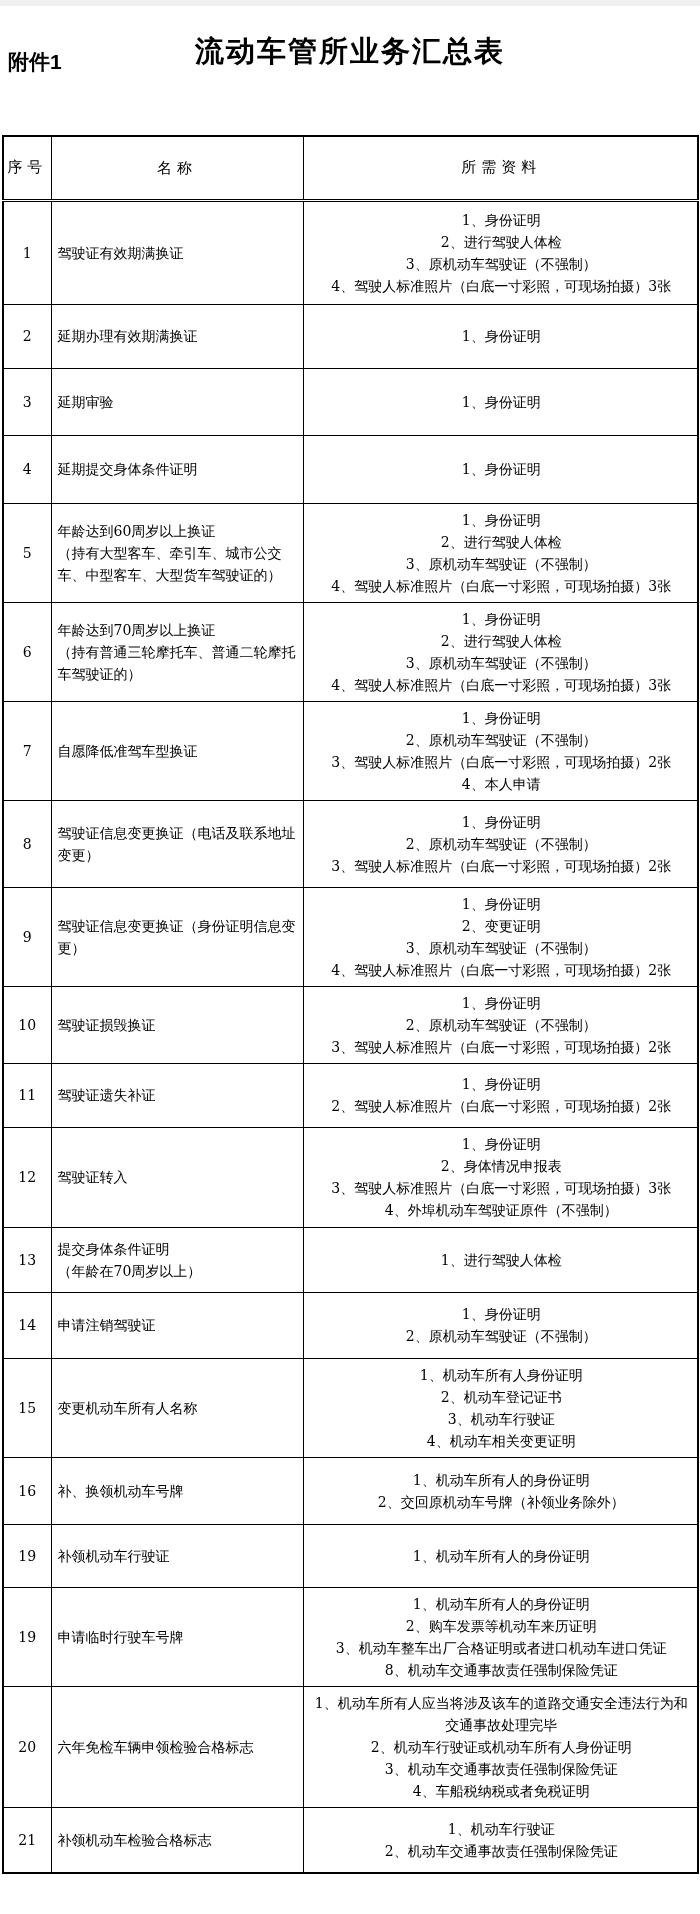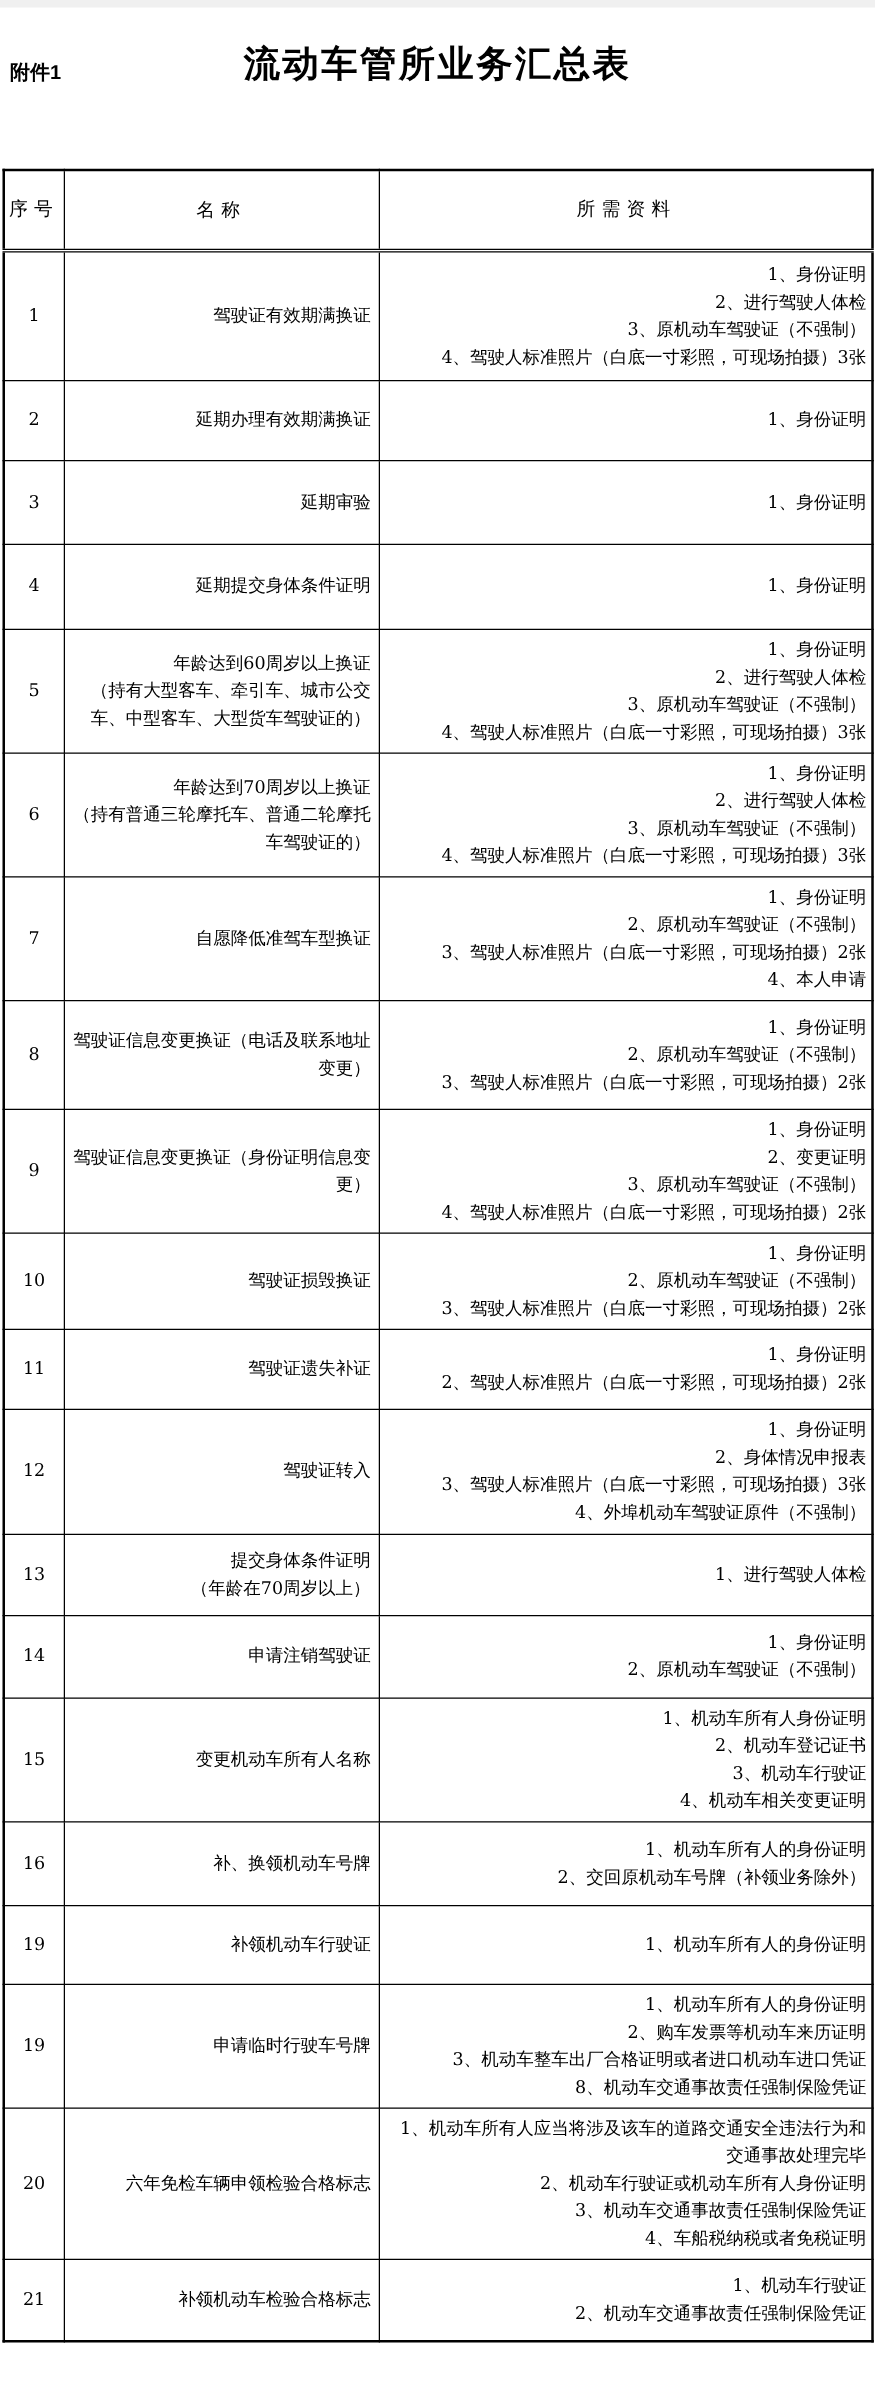--- a/index.html
+++ b/index.html
@@ -23,21 +23,21 @@
   .doc-header {
     position: relative;
     height: 66px;
   }
   .attachment {
     position: absolute;
     left: 8px;
     top: 38px;
     font-family: "Liberation Sans", "DejaVu Sans", sans-serif;
     font-weight: 600;
-    font-size: 16px;
+    font-size: 21px;
     white-space: nowrap;
   }
   .title {
     margin: 4px;
     padding-top: 22px;
     text-align: center;
     font-family: "Liberation Sans", "DejaVu Sans", sans-serif;
     font-weight: bold;
     font-size: 29px;
     letter-spacing: 2px;
@@ -63,22 +63,22 @@
     height: 64px;
   }
   table.biz th {
     font-weight: normal;
     font-size: 15px;
     letter-spacing: 5px;
     text-align: center;
     border-bottom: 3px double #000;
   }
   .col-no    { width: 48px;  text-align: center; }
-  .col-name  { width: 252px; text-align: right; padding: 4px 6px; white-space: pre-line; line-height: 22px; }
-  .col-mat   { width: 395px; text-align: right;   padding: 5px 4px 5px 6px; }
+  .col-name  { width: 252px; text-align: left; padding: 4px 6px; white-space: pre-line; line-height: 22px; }
+  .col-mat   { width: 395px; text-align: center;   padding: 5px 4px 5px 6px; }
   .mat {
     line-height: 22px;
   }
 </style>
 </head>
 <body>
 
 <div class="page">
   <div class="top-strip"></div>
 

